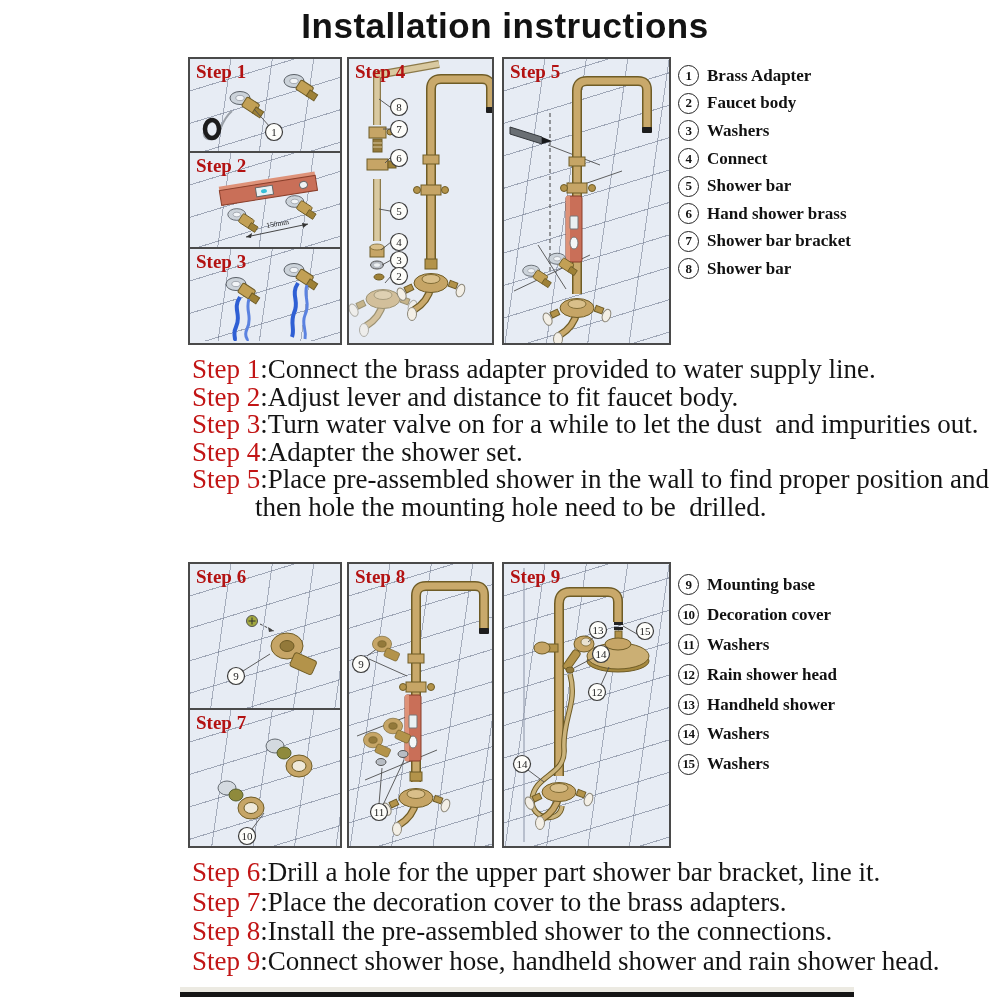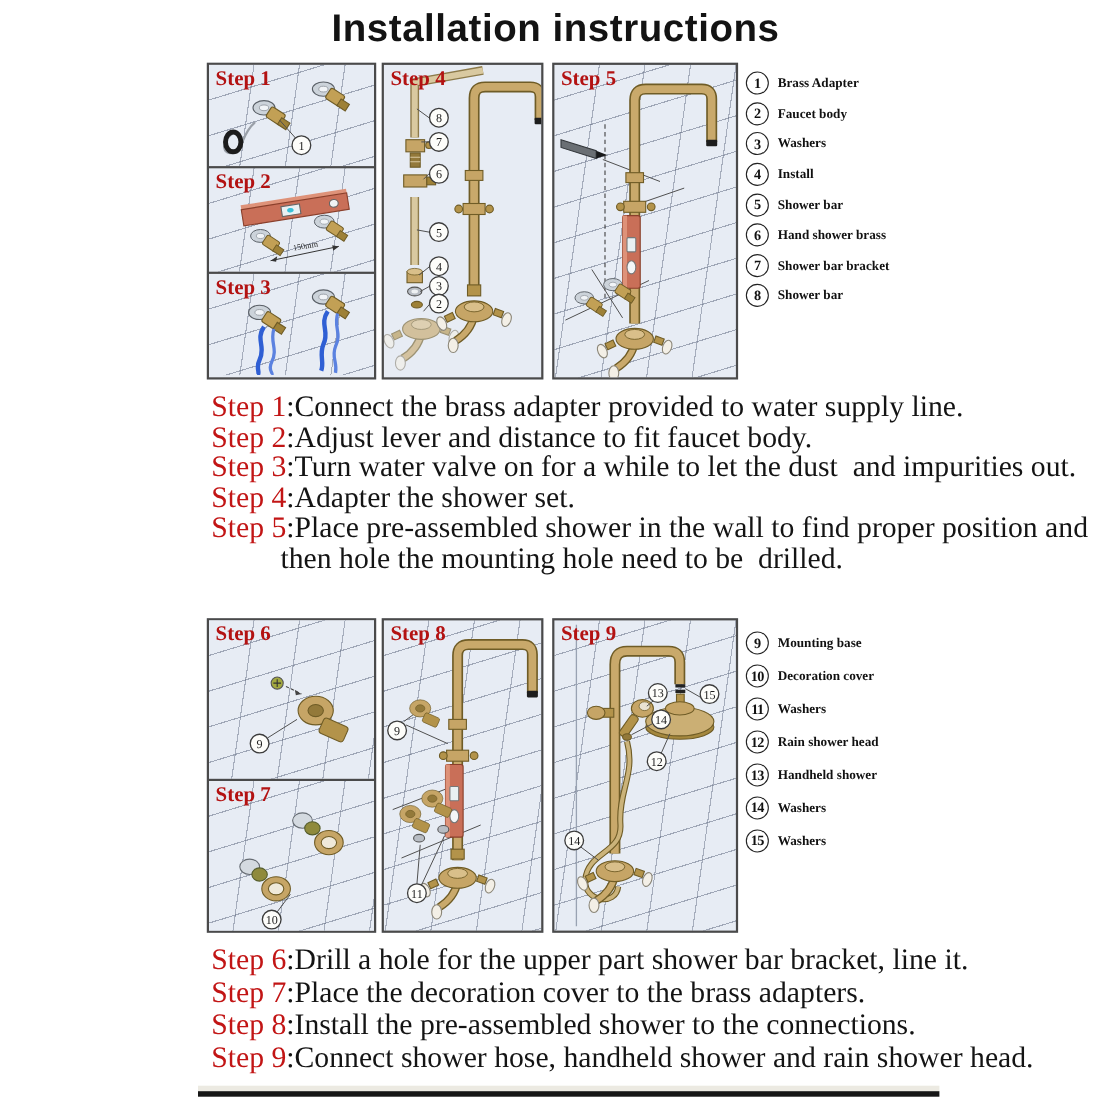--- a/index.html
+++ b/index.html
@@ -25,21 +25,21 @@
   .pinl{fill:none;stroke:#d9c9a0;stroke-width:5.5;stroke-linejoin:round;}
   .callout circle{fill:#fdfdfa;stroke:#3c3c3c;stroke-width:1.2;}
   .callout text{font-family:"Liberation Serif",serif;font-size:11px;fill:#1d1d1d;text-anchor:middle;}
   .leader{stroke:#4e4e4e;stroke-width:.9;}
   
   .parts{position:absolute;left:678px;}
   .part{display:flex;align-items:center;}
   .pnum{display:inline-flex;align-items:center;justify-content:center;width:21px;height:21px;
         border:1.4px solid #222;border-radius:50%;font-weight:700;font-size:13px;color:#111;
         letter-spacing:-.5px;flex:0 0 21px;box-sizing:border-box;}
-  .plabel{font-weight:700;font-size:12px;color:#111;margin-left:8px;white-space:nowrap;}
+  .plabel{font-weight:700;font-size:17px;color:#111;margin-left:8px;white-space:nowrap;}
   .parts.top .part{height:27.6px;}
   .parts.bottom .part{height:29.9px;}
   
   .instr-block{position:absolute;left:192px;width:665px;}
   .instr{font-size:27px;line-height:27.6px;white-space:pre;}
   .instr-block.bottom .instr{line-height:29.5px;}
   .sred{color:#c21515;}
   .cont{padding-left:63px;}
   .footer-bar{position:absolute;left:180px;top:992px;width:674px;height:5px;background:#161616;}
   .footer-shade{position:absolute;left:180px;top:987px;width:674px;height:5px;background:#eceae2;}
@@ -242,21 +242,21 @@
     <div class="part">
         <span class="pnum">2</span>
         <span class="plabel">Faucet body</span>
       </div>
     <div class="part">
         <span class="pnum">3</span>
         <span class="plabel">Washers</span>
       </div>
     <div class="part">
         <span class="pnum">4</span>
-        <span class="plabel">Install</span>
+        <span class="plabel">Connect</span>
       </div>
     <div class="part">
         <span class="pnum">5</span>
         <span class="plabel">Shower bar</span>
       </div>
     <div class="part">
         <span class="pnum">6</span>
         <span class="plabel">Hand shower brass</span>
       </div>
     <div class="part">

